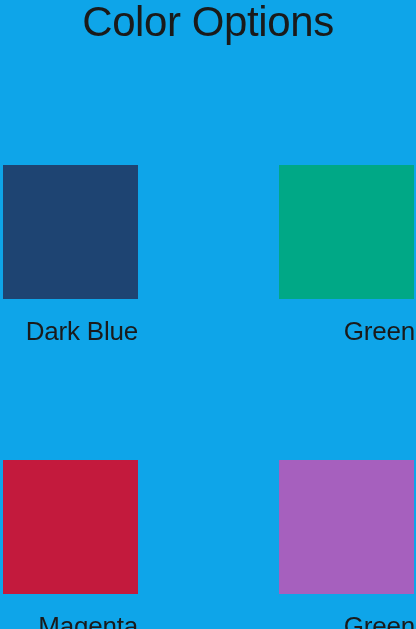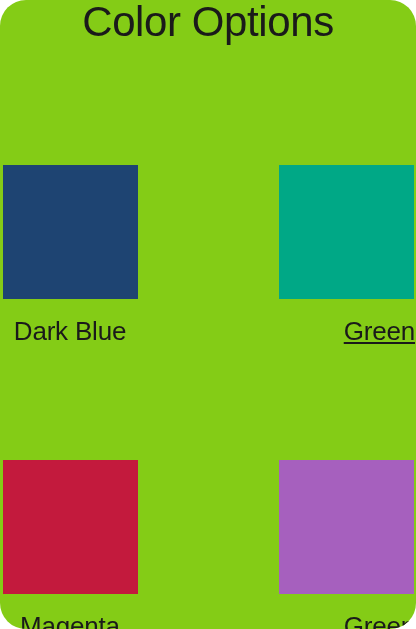--- a/index.html
+++ b/index.html
@@ -64,27 +64,27 @@
   .swatch-label {
     display: block;
     margin-top: 17px;
     font-size: 26px;
     line-height: 30px;
     font-weight: 400;
     letter-spacing: -0.2px;
     color: #1a1a1a;
     white-space: nowrap;
   }
-  .swatch-cell.col-left  .swatch-label { text-align: center;  margin-left: -1px; }
-  .swatch-cell.col-right .swatch-label { text-align: right; margin-right: -1px; text-decoration: underline; }
+  .swatch-cell.col-left  .swatch-label { text-align: right;  margin-left: -1px; }
+  .swatch-cell.col-right .swatch-label { text-align: right; margin-right: -1px; }
 </style>
 </head>
 <body>
 
-<div id="page" style="background-color: #84cc16; color: rgb(26, 26, 26); border-radius: 26px;">
+<div id="page" style="background-color: #0ea5e9; color: rgb(26, 26, 26);">
 
   <div class="page-title">Color Options</div>
 
   <div class="swatch-grid">
 
     <div class="swatch-cell col-left row-top">
       <span class="swatch-chip" style="background-color: rgb(30, 68, 114);"></span>
       <span class="swatch-label">Dark Blue</span>
     </div>
 

